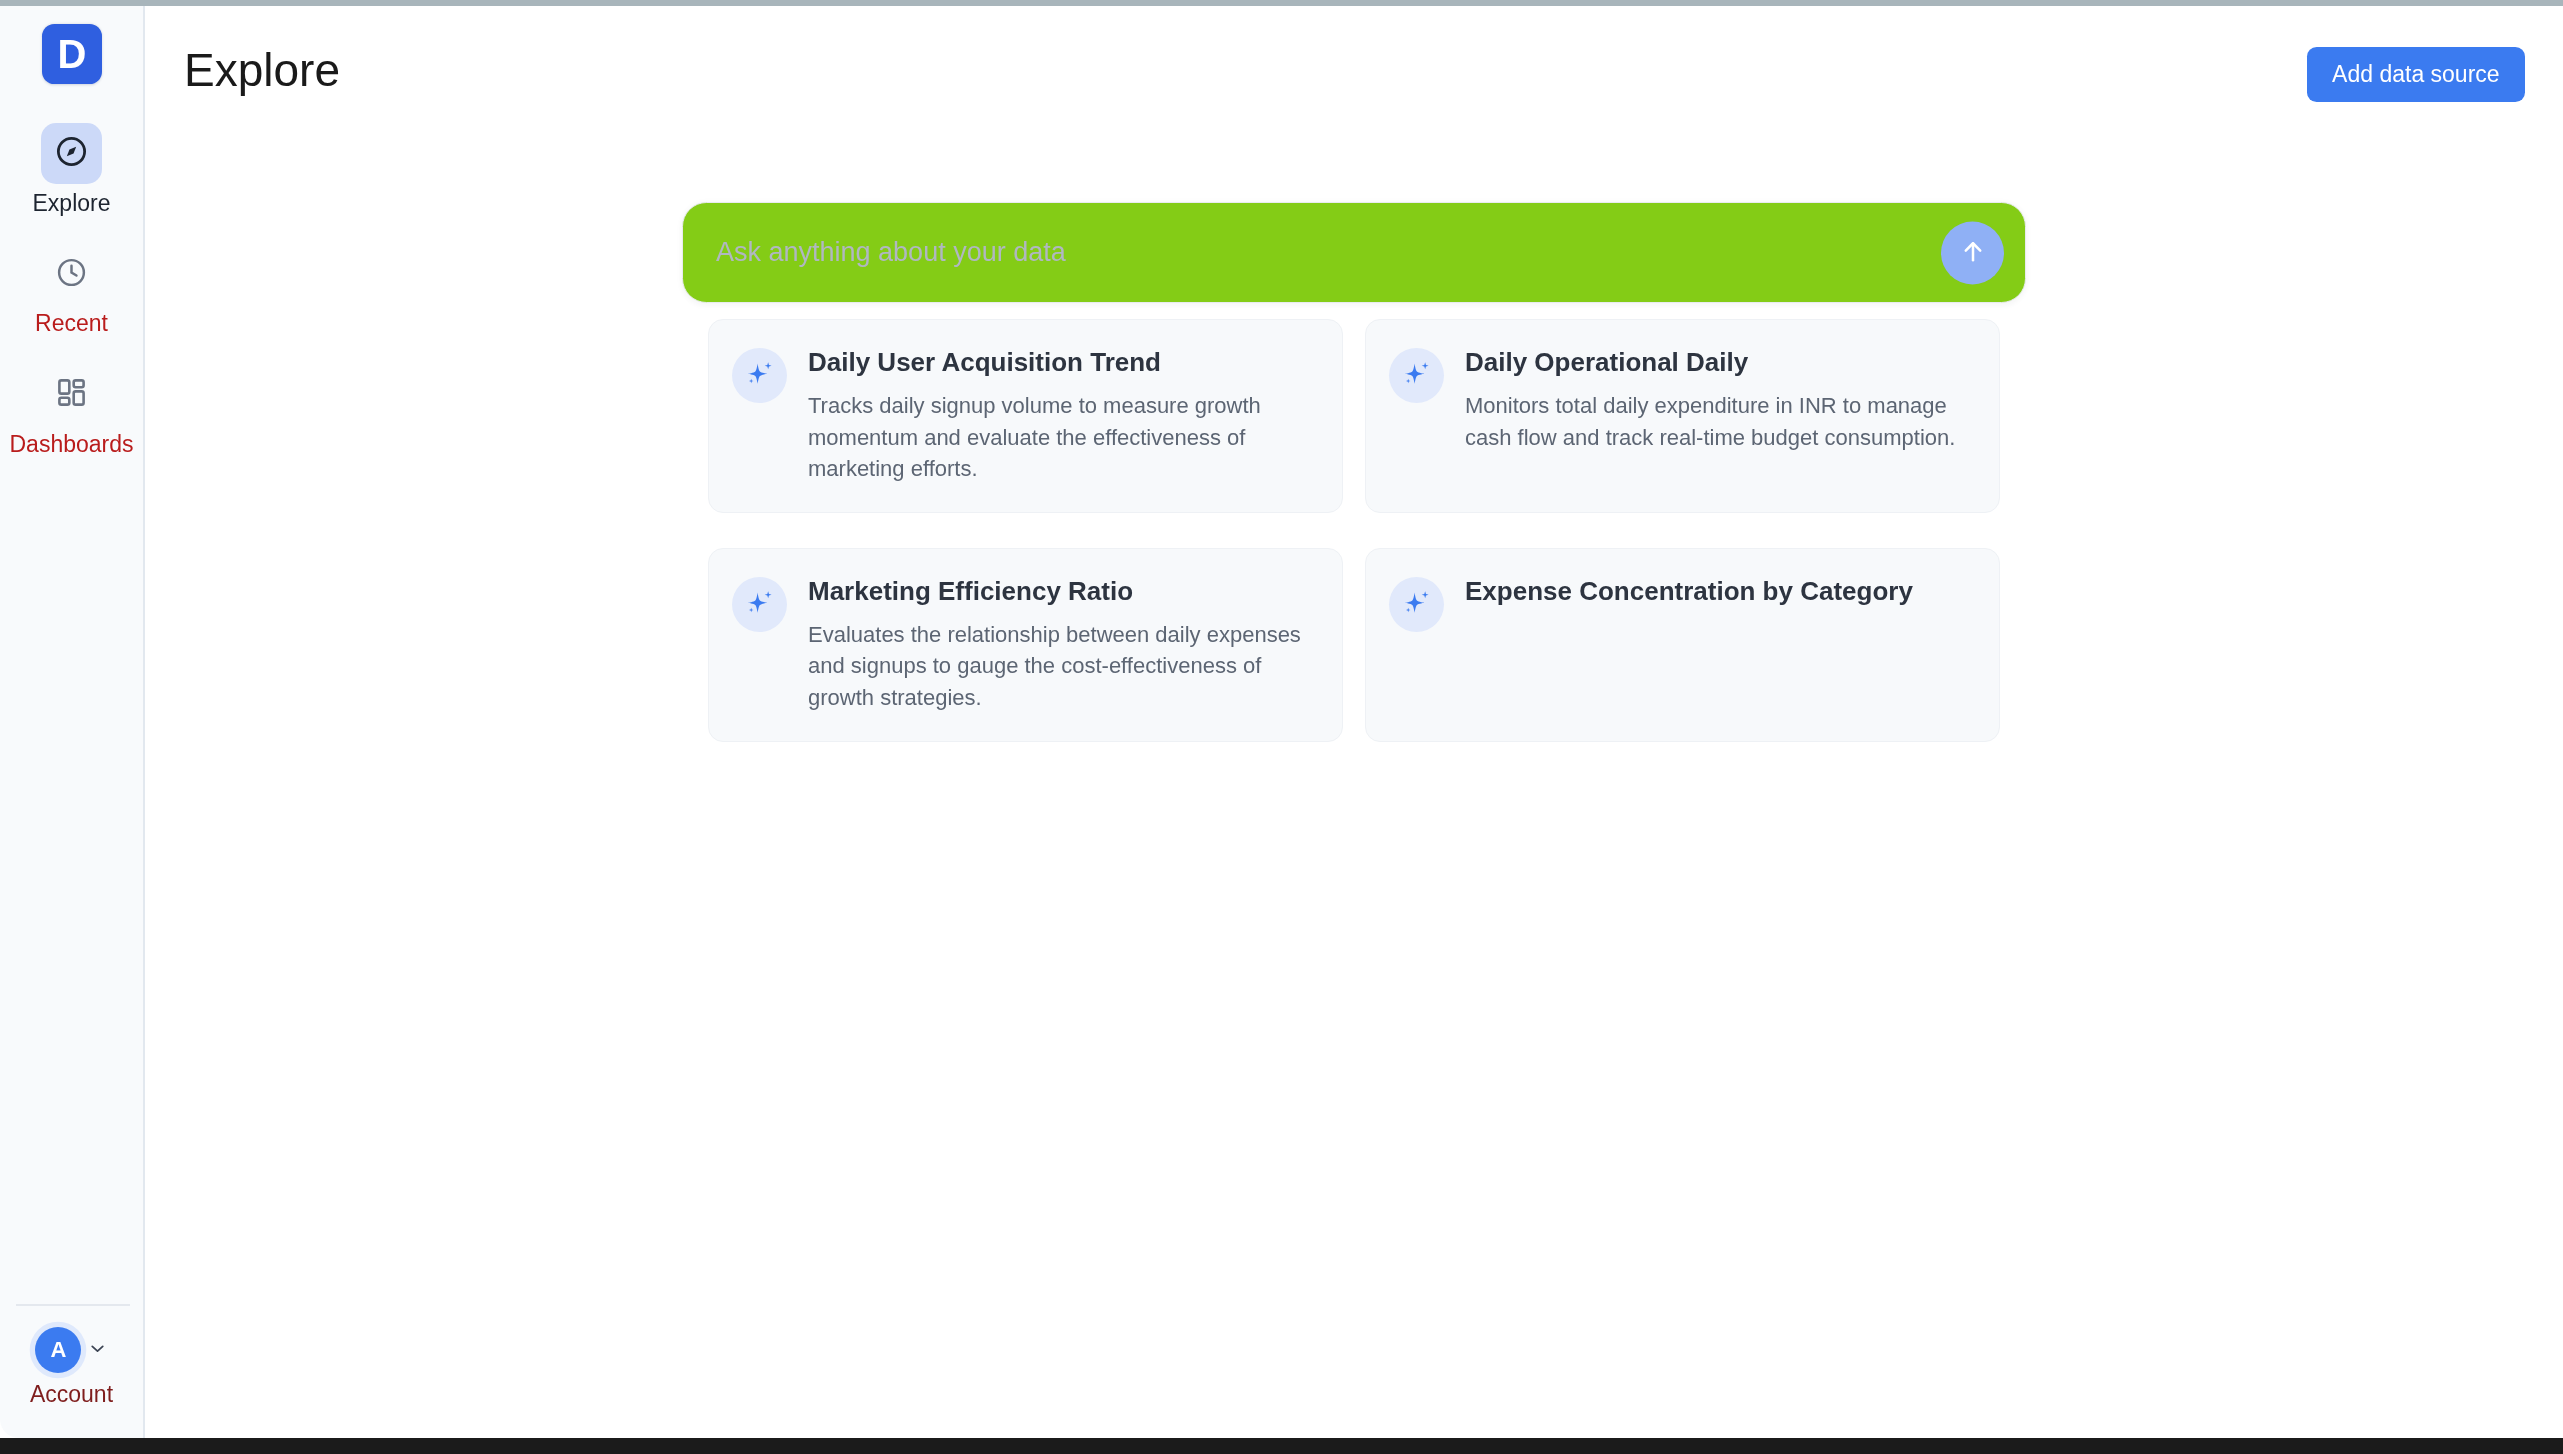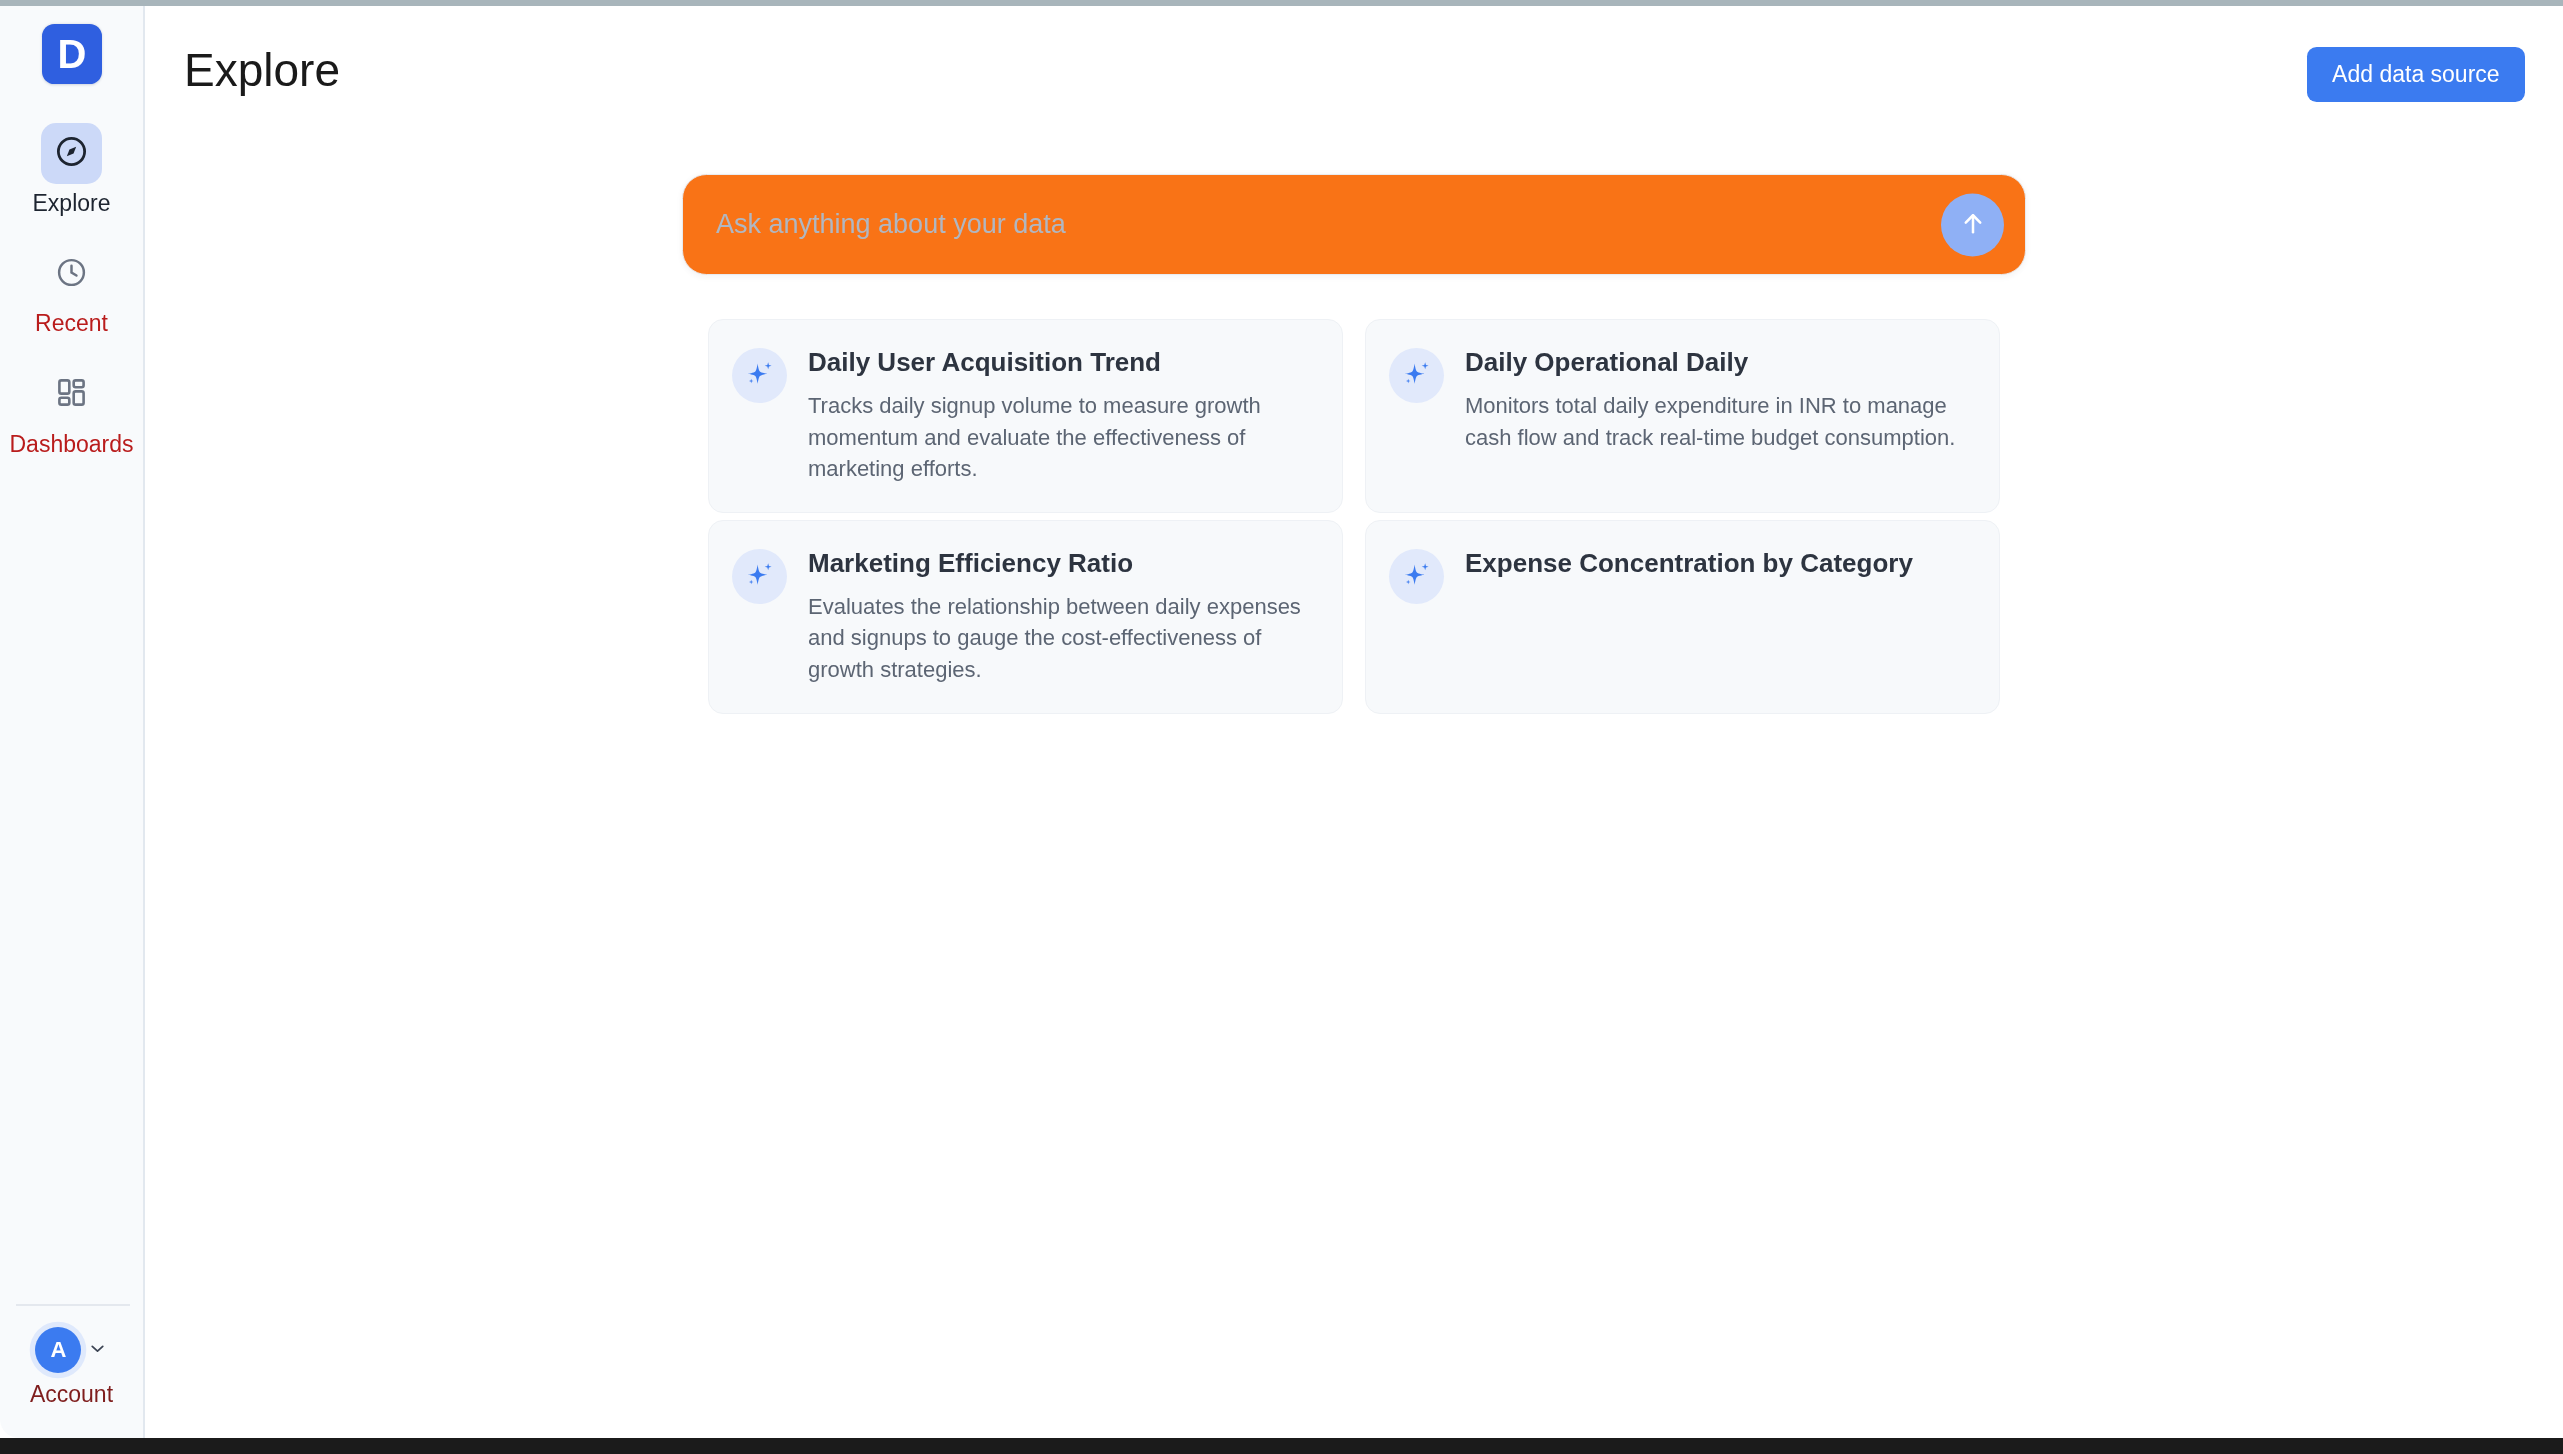--- a/index.html
+++ b/index.html
@@ -163,27 +163,28 @@
   #search-wrap {
     position: absolute;
     left: 50%;
     transform: translateX(-50%);
     top: 168px;
     width: 1344px;
   }
   #search-box {
     position: relative;
     height: 101px;
-    background: #f97316;
+    background: #84cc16;
     border: 1.8px solid #e8ebef;
     border-radius: 24.5px;
     box-shadow: 0 1.8px 6.1px rgba(30,41,59,.055);
     display: flex;
     align-items: center;
     padding: 0 33px;
+    margin-top: 28px;
   }
   #search-input {
     flex: 1;
     border: none;
     outline: none;
     background: transparent;
     font-family: "Liberation Sans", sans-serif;
     font-size: 27px;
     color: #1f2733;
     height: 100%;
@@ -204,21 +205,21 @@
 
   
   #cards-grid {
     position: absolute;
     left: 50%;
     transform: translateX(-50%);
     top: 313px;
     width: 1292px;
     display: grid;
     grid-template-columns: 1fr 1fr;
-    gap: 7px 22px;
+    gap: 35px 22px;
   }
   .card {
     background: #f7f9fb;
     border: 1.8px solid #eef1f5;
     border-radius: 15px;
     padding: 24.5px 26px 28px 23px;
     display: flex;
     gap: 21px;
     cursor: pointer;
     min-height: 172px;

